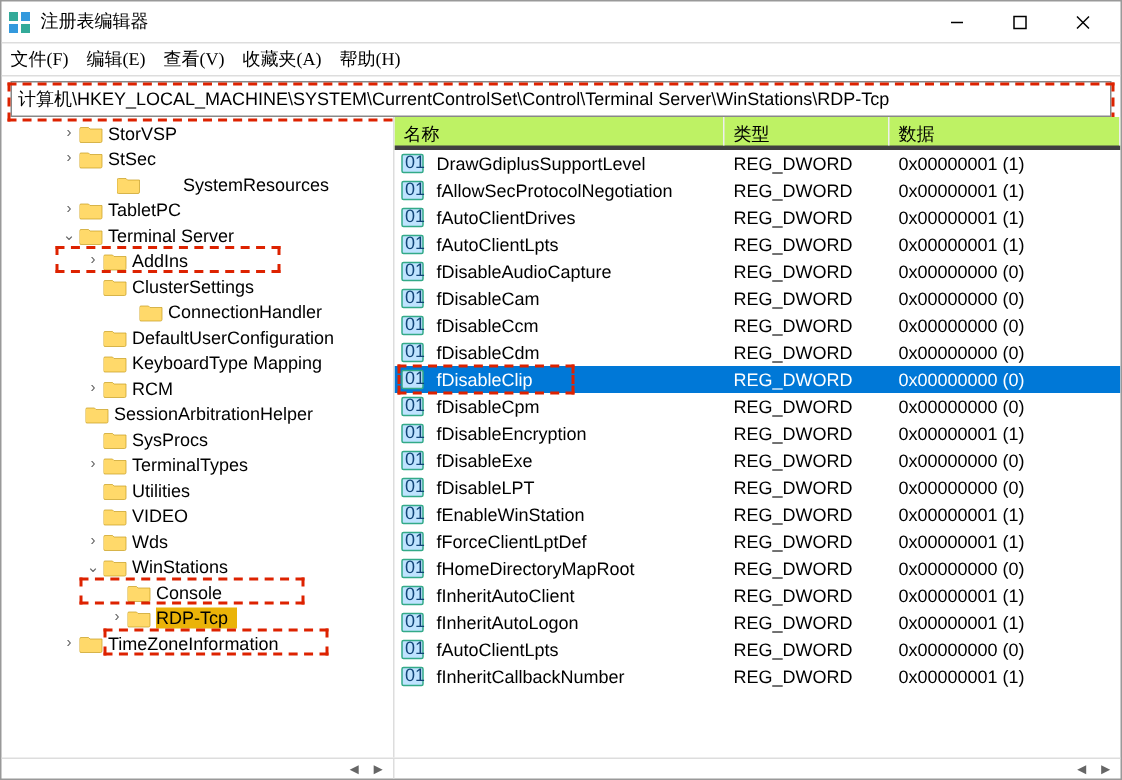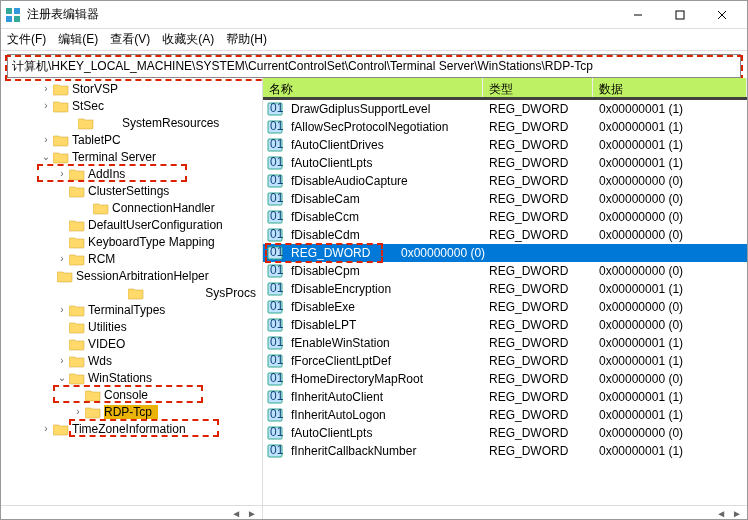--- a/index.html
+++ b/index.html
@@ -2,21 +2,21 @@
 <html><head>
 <meta charset="utf-8">
 <style>
 *{box-sizing:border-box;margin:0;padding:0;font-family:"Microsoft YaHei","Segoe UI",sans-serif;font-size:12px;color:#000;}
 body{background:#fff;width:748px;height:520px;overflow:hidden;border:1px solid #999;}
 .titlebar{height:28px;display:flex;align-items:center;padding:0 4px;border-bottom:1px solid #ddd;}
 .titlebar .appicon{width:16px;height:16px;margin-right:6px;display:inline-flex;}
 .titlebar .title{flex:1;}
 .titlebar .wbtn{width:42px;height:28px;display:flex;align-items:center;justify-content:center;}
 .menubar{height:22px;display:flex;align-items:center;padding:0 6px;border-bottom:1px solid #ddd;gap:12px;}
-.menubar span{cursor:default;}
+.menubar span{cursor:default;font-family:Liberation Serif, serif;}
 .addressbar{height:24px;border:1px solid #888;margin:3px 6px 0 6px;display:flex;align-items:center;padding:0 4px;position:relative;}
 .addressbar input{border:none;outline:none;width:100%;font-size:12px;}
 .highlight-red{position:absolute;border:2px dashed #d20;pointer-events:none;}
 .content{display:flex;height:calc(520px - 28px - 22px - 27px - 16px);}
 .tree{width:262px;overflow:auto;border-right:1px solid #ddd;padding-top:2px;position:relative;}
 .tree-row{height:17px;display:flex;align-items:center;white-space:nowrap;cursor:default;}
 .expander{width:14px;display:inline-flex;justify-content:center;align-items:center;color:#666;font-size:10px;}
 .folder{width:16px;height:14px;margin-right:3px;display:inline-flex;}
 .tree-label{padding-right:6px;}
 .tree-row.selected .tree-label{background:#eab308;}
@@ -186,21 +186,21 @@
       </div>
       <div class="tree-row" style="padding-left: 42px;">
         <span class="expander"></span>
         <span class="folder">
           <svg viewBox="0 0 16 14">
             <path d="M1 3h5l1 1h8v8a1 1 0 0 1-1 1H1a1 1 0 0 1-1-1V4a1 1 0 0 1 1-1z" fill="#ffd96a" stroke="#c9a227" stroke-width="0.5"></path>
           </svg>
         </span>
         <span class="tree-label">SessionArbitrationHelper</span>
       </div>
-      <div class="tree-row" style="padding-left: 54px; justify-content: space-between;">
+      <div class="tree-row" style="padding-left: 54px;">
         <span class="expander"></span>
         <span class="folder">
           <svg viewBox="0 0 16 14">
             <path d="M1 3h5l1 1h8v8a1 1 0 0 1-1 1H1a1 1 0 0 1-1-1V4a1 1 0 0 1 1-1z" fill="#ffd96a" stroke="#c9a227" stroke-width="0.5"></path>
           </svg>
         </span>
         <span class="tree-label">SysProcs</span>
       </div>
       <div class="tree-row" style="padding-left: 54px;">
         <span class="expander">›</span>
@@ -372,20 +372,21 @@
           <span class="cell col-type">REG_DWORD</span>
           <span class="cell col-data">0x00000000 (0)</span>
         </div>
         <div class="list-row selected">
           <span class="valicon">
             <svg viewBox="0 0 16 14">
               <rect x="1" y="1" width="14" height="12" rx="1" fill="#bfe3ff" stroke="#3a8"></rect>
               <text x="3" y="10" font-size="7" fill="#147">011</text>
             </svg>
           </span>
+          <span class="cell" style="width:198px">fDisableClip</span>
           <span class="cell col-type">REG_DWORD</span>
           <span class="cell col-data">0x00000000 (0)</span>
         </div>
         <div class="highlight-red" style="left: 2px; top: 143px; width: 118px; height: 20px;"></div>
         <div class="list-row">
           <span class="valicon">
             <svg viewBox="0 0 16 14">
               <rect x="1" y="1" width="14" height="12" rx="1" fill="#bfe3ff" stroke="#3a8"></rect>
               <text x="3" y="10" font-size="7" fill="#147">011</text>
             </svg>

